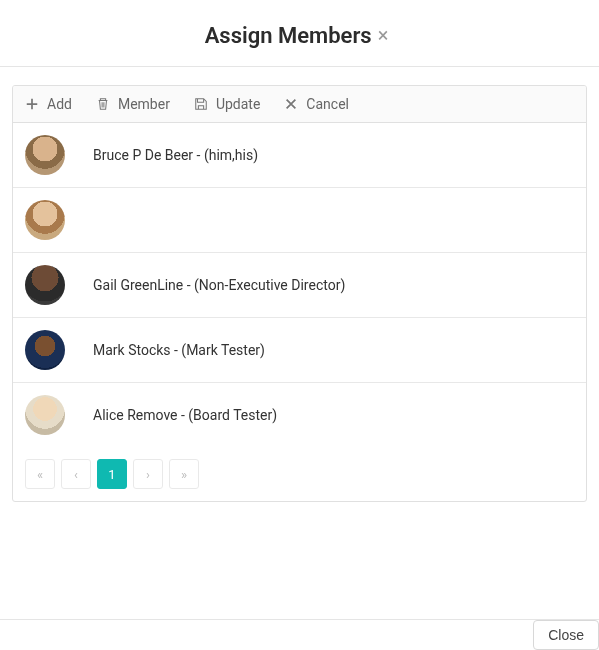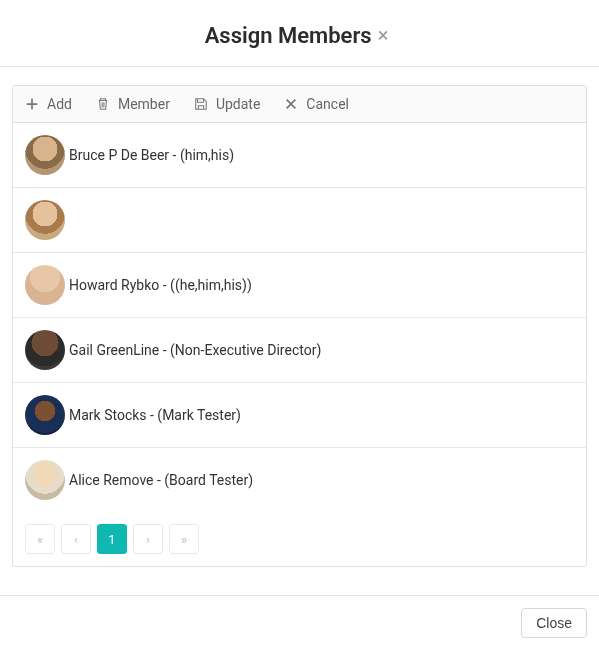--- a/index.html
+++ b/index.html
@@ -8,31 +8,31 @@
 .modal-header{padding:23px 18px 18px;border-bottom:1px solid #e5e5e5;display:flex;justify-content:center;align-items:flex-start}
 .modal-title{font-size:22px;font-weight:600;color:#2c2c2c}
 .close-x{color:#999;font-size:20px;line-height:1;cursor:pointer;padding:2px 6px}
 .modal-body{padding:18px 12px 0}
 .grid{border:1px solid #e0e0e0;border-radius:3px;overflow:hidden}
 .toolbar{background:#fafafa;border-bottom:1px solid #e0e0e0;padding:10px 12px;display:flex;gap:24px}
 .tool{color:#666;display:inline-flex;align-items:center;gap:8px;cursor:pointer;font-size:14px}
 .tool .icon{width:14px;height:14px;display:inline-flex;align-items:center;justify-content:center}
 .col-header{background:#fff;border-bottom:1px solid #e0e0e0;padding:8px 12px;font-weight:700;color:#333;font-size:14px}
 .rows{}
-.row{display:flex;align-items:center;gap:4px;padding:12px;border-bottom:1px solid #e8e8e8;cursor:pointer}
+.row{display:flex;align-items:center;gap:28px;padding:12px;border-bottom:1px solid #e8e8e8;cursor:pointer}
 .row:last-child{border-bottom:0}
 .avatar{width:40px;height:40px;border-radius:50%;flex:0 0 40px;background:#ccc}
 .name{color:#333;font-size:14px}
 .pager-wrap{display:flex;align-items:center;justify-content:space-between;padding:12px}
 .pager{display:flex;gap:6px}
 .page-btn{width:30px;height:30px;border:1px solid #d8d8d8;border-radius:3px;background:#fff;color:#888;display:flex;align-items:center;justify-content:center;font-size:13px;cursor:pointer}
 .page-btn.active{background:#0fb9b1;border-color:#0fb9b1;color:#fff}
 .page-btn.disabled{opacity:.55;cursor:default}
 .page-summary{color:#444;font-size:14px}
-.modal-footer{border-top:1px solid #e5e5e5;padding:12px;display:flex;justify-content:flex-end;position:absolute;bottom:0;left:0;right:0;background:#fff}
+.modal-footer{border-top:1px solid #e5e5e5;display:flex;justify-content:flex-end;position:absolute;bottom:0;left:0;right:0;background:#fff}
 .close-btn{border:1px solid #d8d8d8;background:#fff;border-radius:4px;padding:6px 14px;color:#444;cursor:pointer;font-size:14px}
 .icon-svg{width:14px;height:14px;fill:#777;stroke:#777}
 
 .av0{background:radial-gradient(circle at 50% 35%,#d9b38c 0 38%,#8a6b47 38% 60%,#b59773 60% 100%)}
 .av1{background:radial-gradient(circle at 50% 35%,#e4c29c 0 38%,#a97a4c 38% 60%,#c9a97e 60% 100%)}
 .av2{background:radial-gradient(circle at 50% 30%,#e8c7a8 0 44%,#d9b493 44% 100%)}
 .av3{background:radial-gradient(circle at 50% 32%,#6d4b36 0 40%,#2b2b2b 40% 70%,#3a3a3a 70% 100%)}
 .av4{background:radial-gradient(circle at 50% 40%,#7a5030 0 33%,#1a2f55 33% 70%,#0f2141 70% 100%)}
 .av5{background:radial-gradient(circle at 50% 35%,#f0d8b8 0 36%,#e6dcc8 36% 60%,#c7bba4 60% 100%)}
 </style>
@@ -87,24 +87,20 @@
 
       <div class="rows">
         <div class="row">
           <div class="avatar av0"></div>
           <span class="name">Bruce P De Beer - (him,his)</span>
         </div>
         <div class="row">
           <div class="avatar av1"></div>
         </div>
         <div class="row">
-          <div class="avatar av2"></div>
-          <span class="name">Howard Rybko - ((he,him,his))</span>
-        </div>
-        <div class="row">
           <div class="avatar av3"></div>
           <span class="name">Gail GreenLine - (Non-Executive Director)</span>
         </div>
         <div class="row">
           <div class="avatar av4"></div>
           <span class="name">Mark Stocks - (Mark Tester)</span>
         </div>
         <div class="row">
           <div class="avatar av5"></div>
           <span class="name">Alice Remove - (Board Tester)</span>

